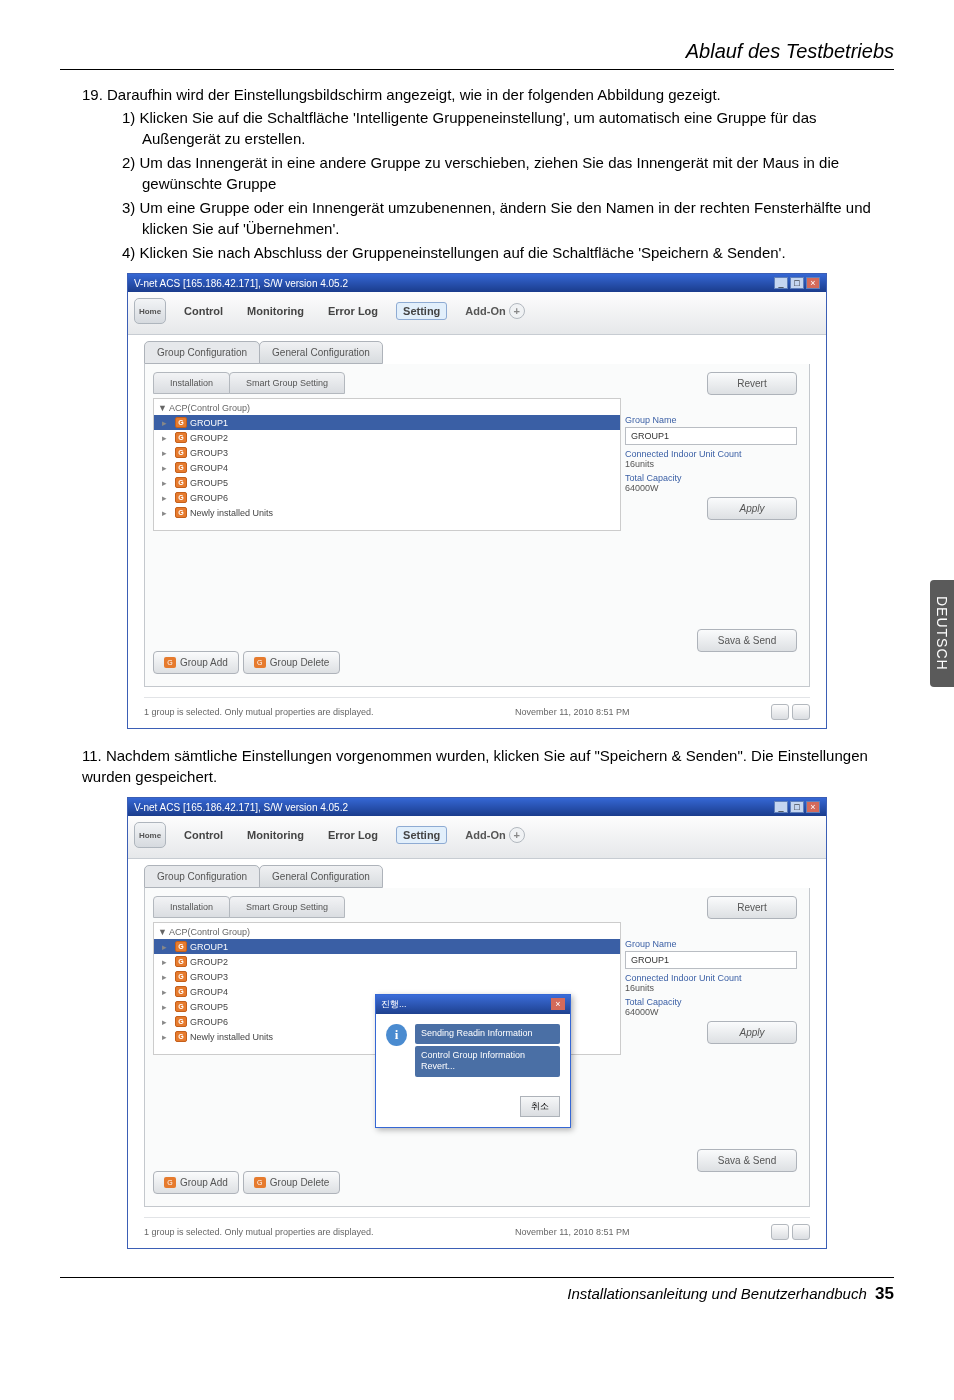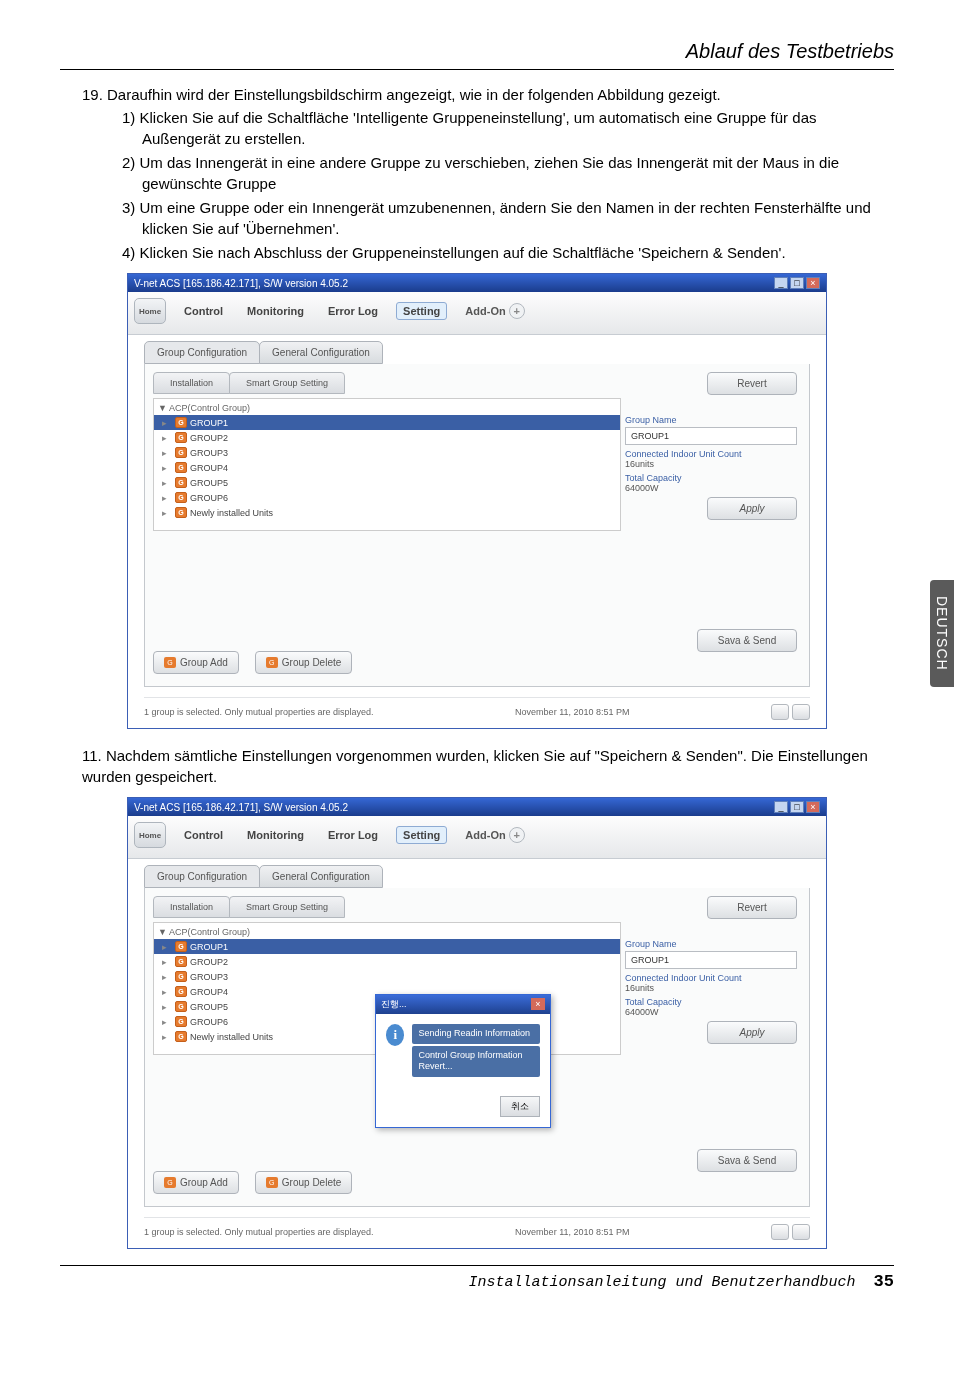--- a/index.html
+++ b/index.html
@@ -200,21 +200,21 @@
       background: #fff;
       padding: 3px 5px;
       font-size: 9px;
       color: #333;
       margin: 2px 0 4px 0;
     }
     .bottom-buttons {
       margin-top: 120px;
       margin-bottom: 4px;
       display: flex;
-      gap: 16px;
+      gap: 4px;
     }
     .group-btn {
       display: flex;
       align-items: center;
       gap: 4px;
       padding: 5px 10px;
     }
     .group-btn-icon {
       width: 12px; height: 11px;
       background: #e67b2e;
@@ -238,21 +238,21 @@
     .status-icon {
       width: 18px; height: 16px;
       background: linear-gradient(to bottom, #fdfdfd, #dadde1);
       border: 1px solid #b3b8be;
       border-radius: 3px;
     }
     .dialog-box {
       position: absolute;
       left: 230px;
       top: 106px;
-      width: 176px;
+      width: 196px;
       background: #fff;
       border: 1px solid #3567d4;
       box-shadow: 2px 2px 6px rgba(0,0,0,0.3);
     }
     .dialog-title {
       background: linear-gradient(to bottom, #3b6cd8, #1e418f);
       color: #fff;
       font-size: 9px;
       padding: 3px 5px;
       display: flex;
@@ -301,26 +301,25 @@
       background: #5a5a5a;
       color: #fff;
       writing-mode: vertical-rl;
       padding: 16px 4px;
       font-size: 14px;
       letter-spacing: 1px;
       border-radius: 4px 0 0 4px;
     }
     .footer {
       border-top: 1px solid #000;
-      margin-top: 16px;
+      margin-top: 28px;
       padding-top: 6px;
       text-align: right;
       font-style: italic;
       font-size: 15px;
-      font-family: Liberation Mono, monospace;
     }
     .page-num { font-weight: bold; font-style: normal; font-size: 17px; }
     .content-area.shorter { min-height: 306px; }
     .bottom-buttons.pos2 { margin-top: 116px; }
   </style>
 </head>
 <body>
 
 <div class="side-tab">DEUTSCH</div>
 

